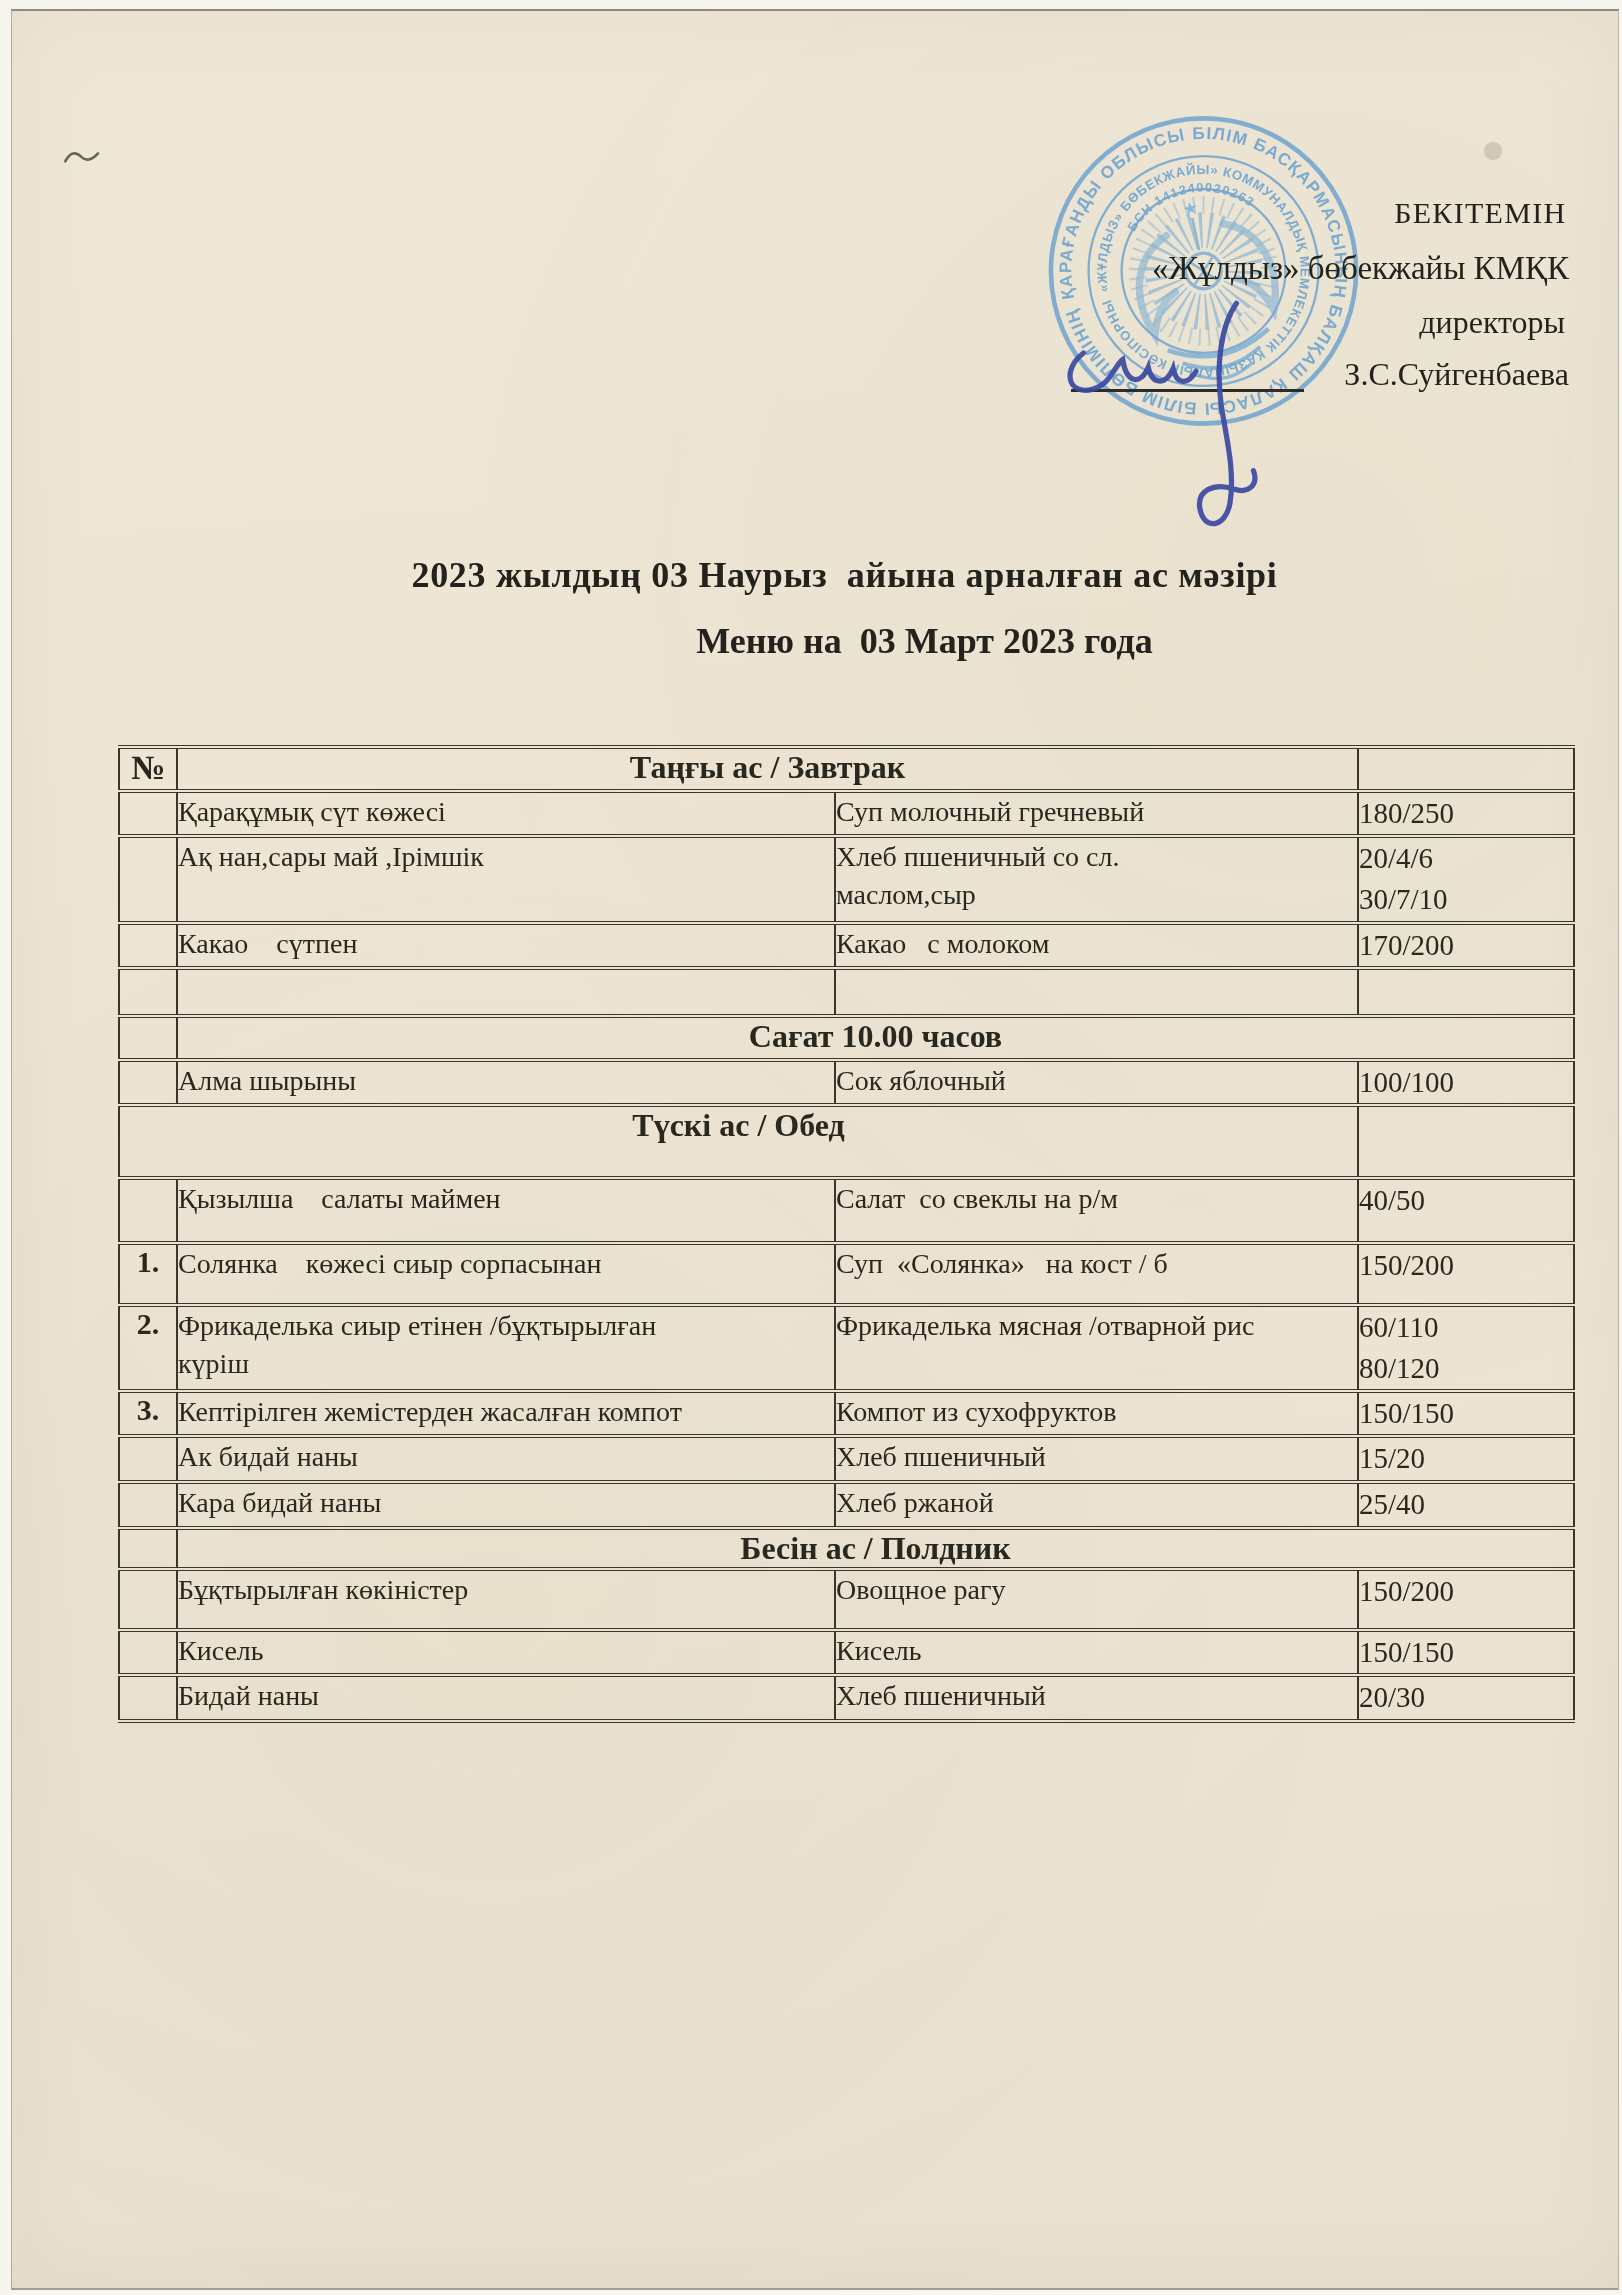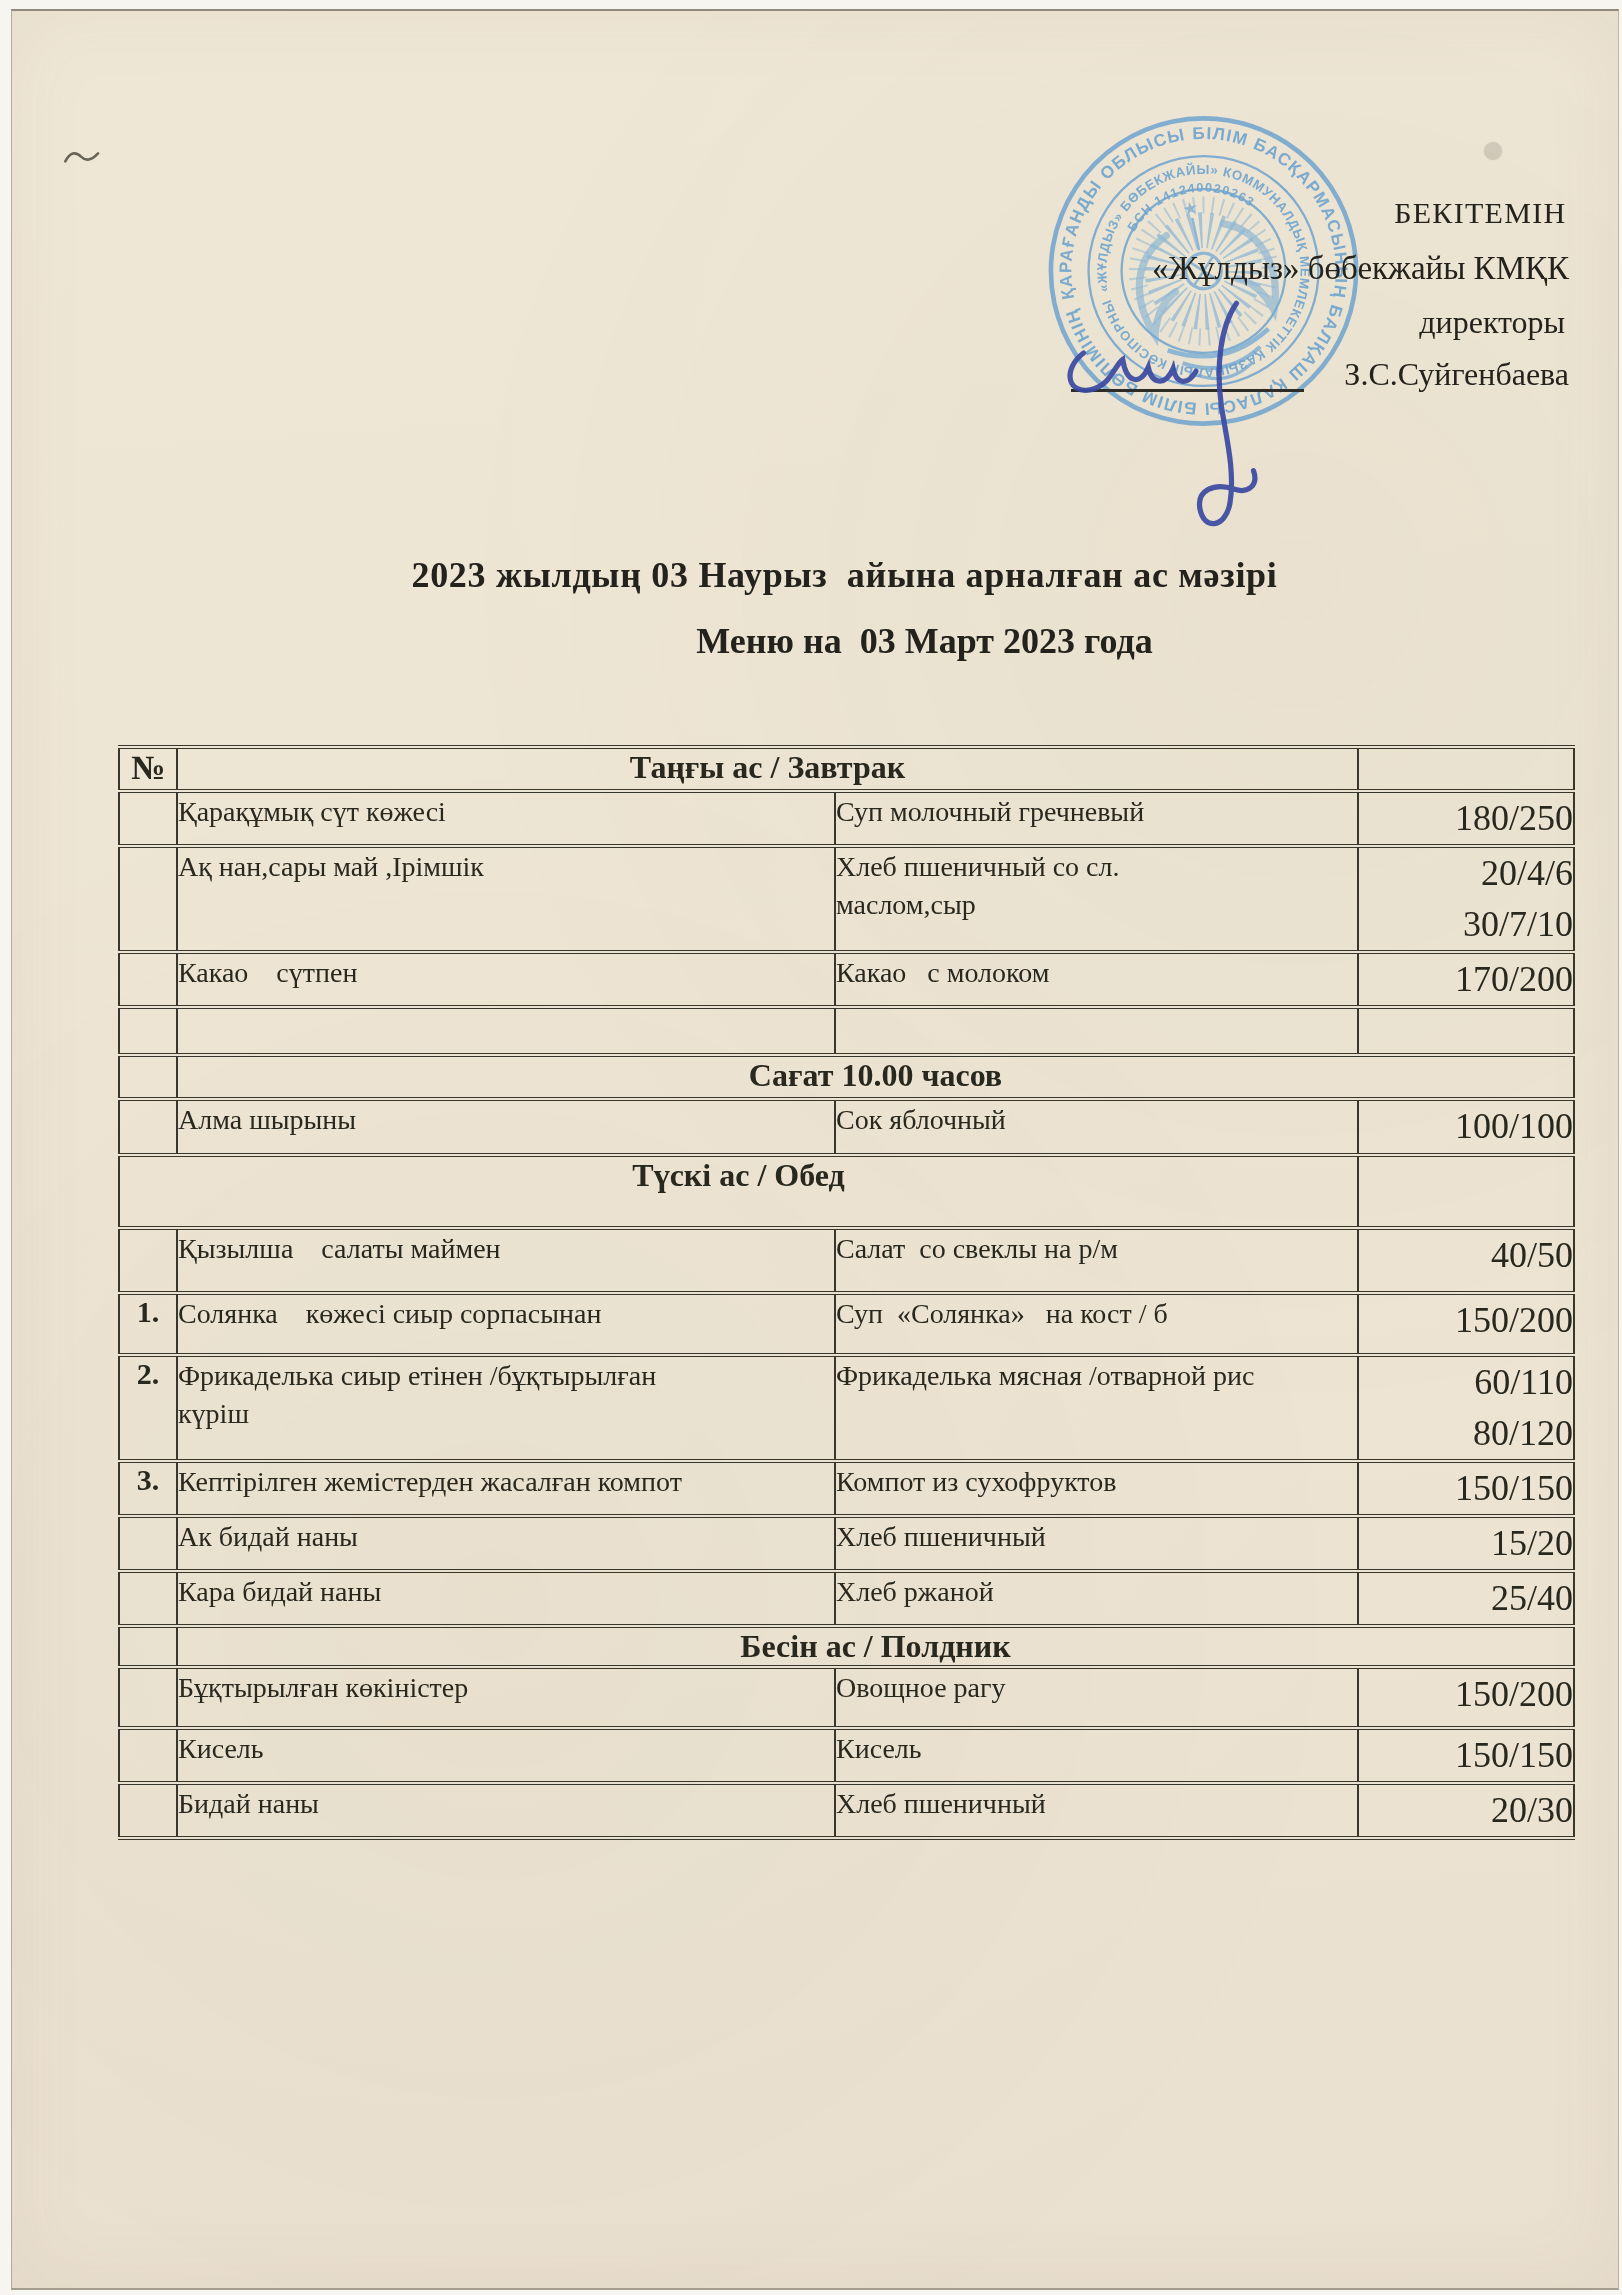--- a/index.html
+++ b/index.html
@@ -41,21 +41,21 @@
     position:absolute;left:118px;top:745px;width:1455px;
     border-collapse:collapse;table-layout:fixed;color:#29281f;
   }
   table.menu td{
     border-left:2px solid #39372d;border-right:2px solid #39372d;
     border-top:4.6px double #39372d;border-bottom:4.6px double #39372d;
     vertical-align:top;white-space:pre-wrap;overflow:hidden;padding:0;
   }
   td.dish{font-size:28px;line-height:1.36;padding:7.9px 5.2px 0 17px;}
   td.num {font-size:30px;font-weight:bold;text-align:center;padding-top:6.5px;}
-  td.portion{font-size:36px;text-align:right;padding-top:6.5px;line-height:1.42;}
+  td.portion{font-size:29px;text-align:left;padding-top:6.5px;line-height:1.42;}
   td.sec-label{font-size:32px;font-weight:bold;text-align:center;vertical-align:middle;}
   td.num-hdr{font-size:34px;font-weight:bold;text-align:center;vertical-align:middle;}
 </style>
 </head>
 <body>
 
 <div class="page">
   <div class="paper"></div>
 
   <svg class="stamp" viewBox="0 0 480 480" xmlns="http://www.w3.org/2000/svg">

